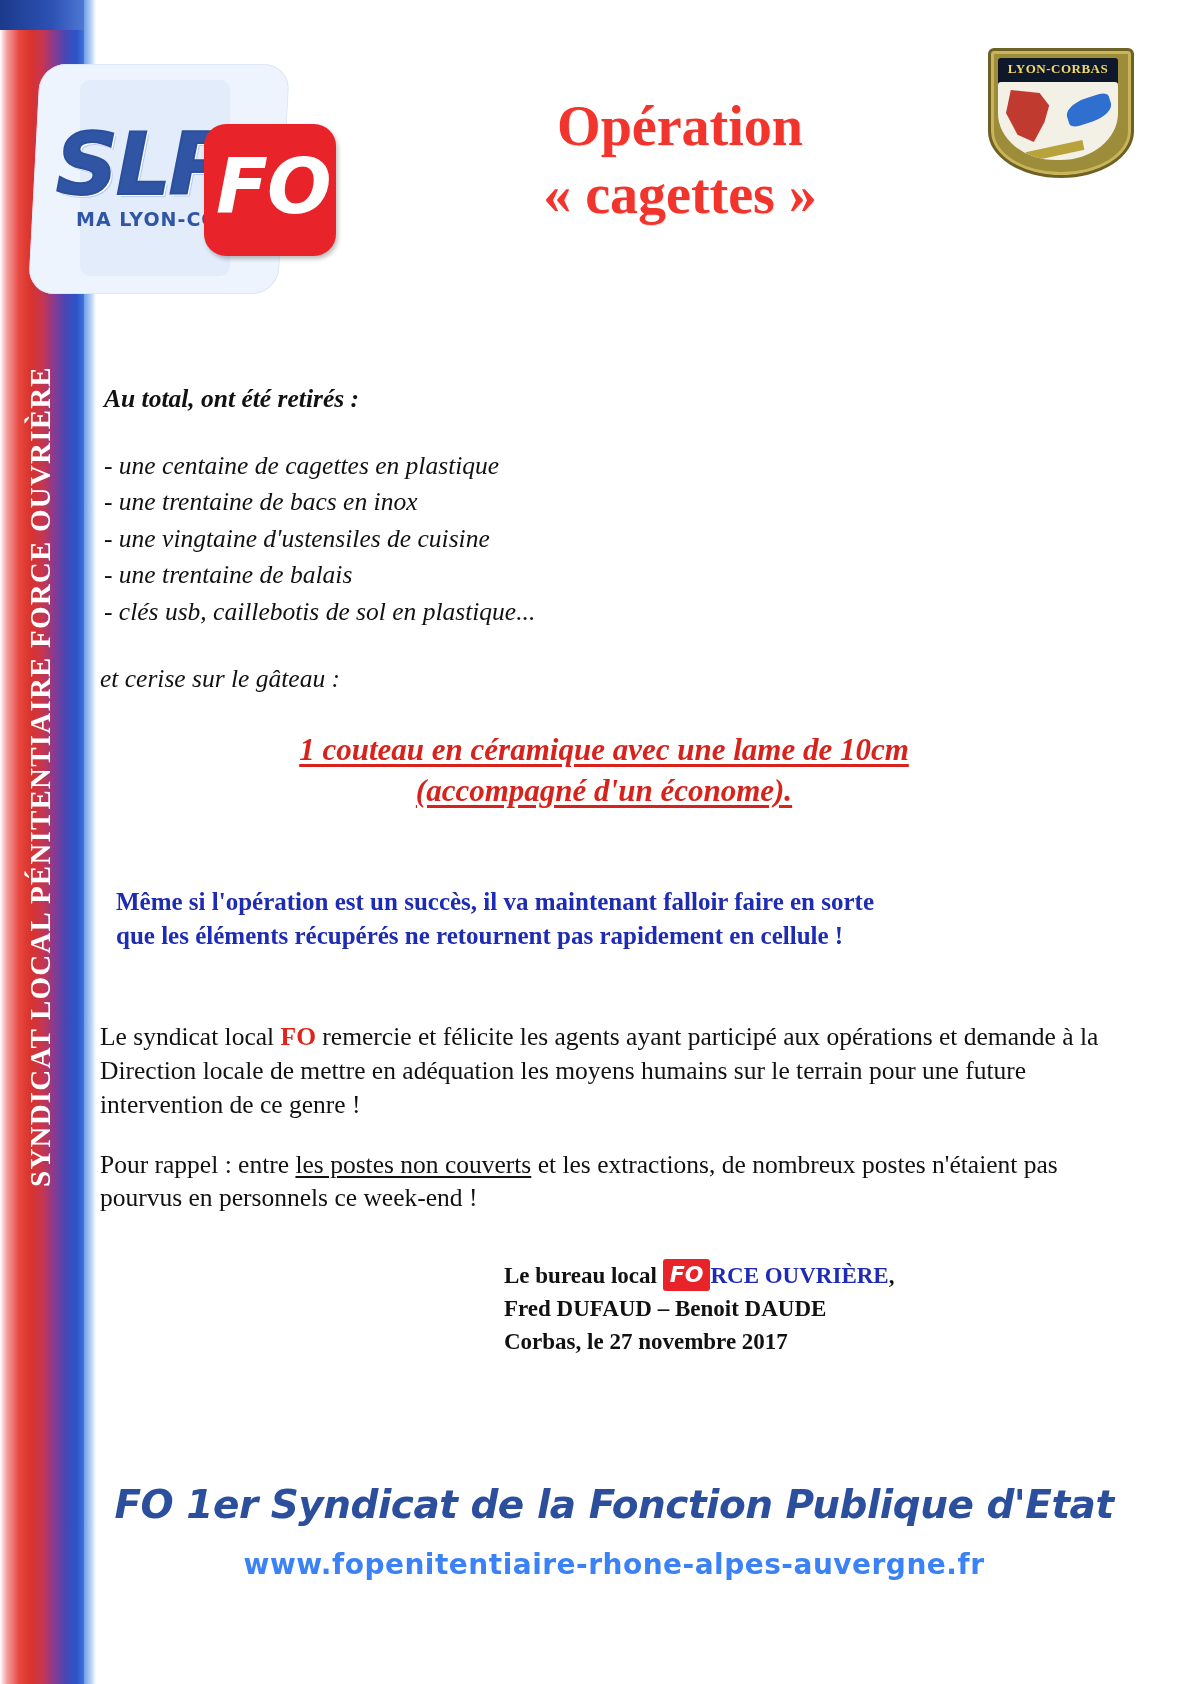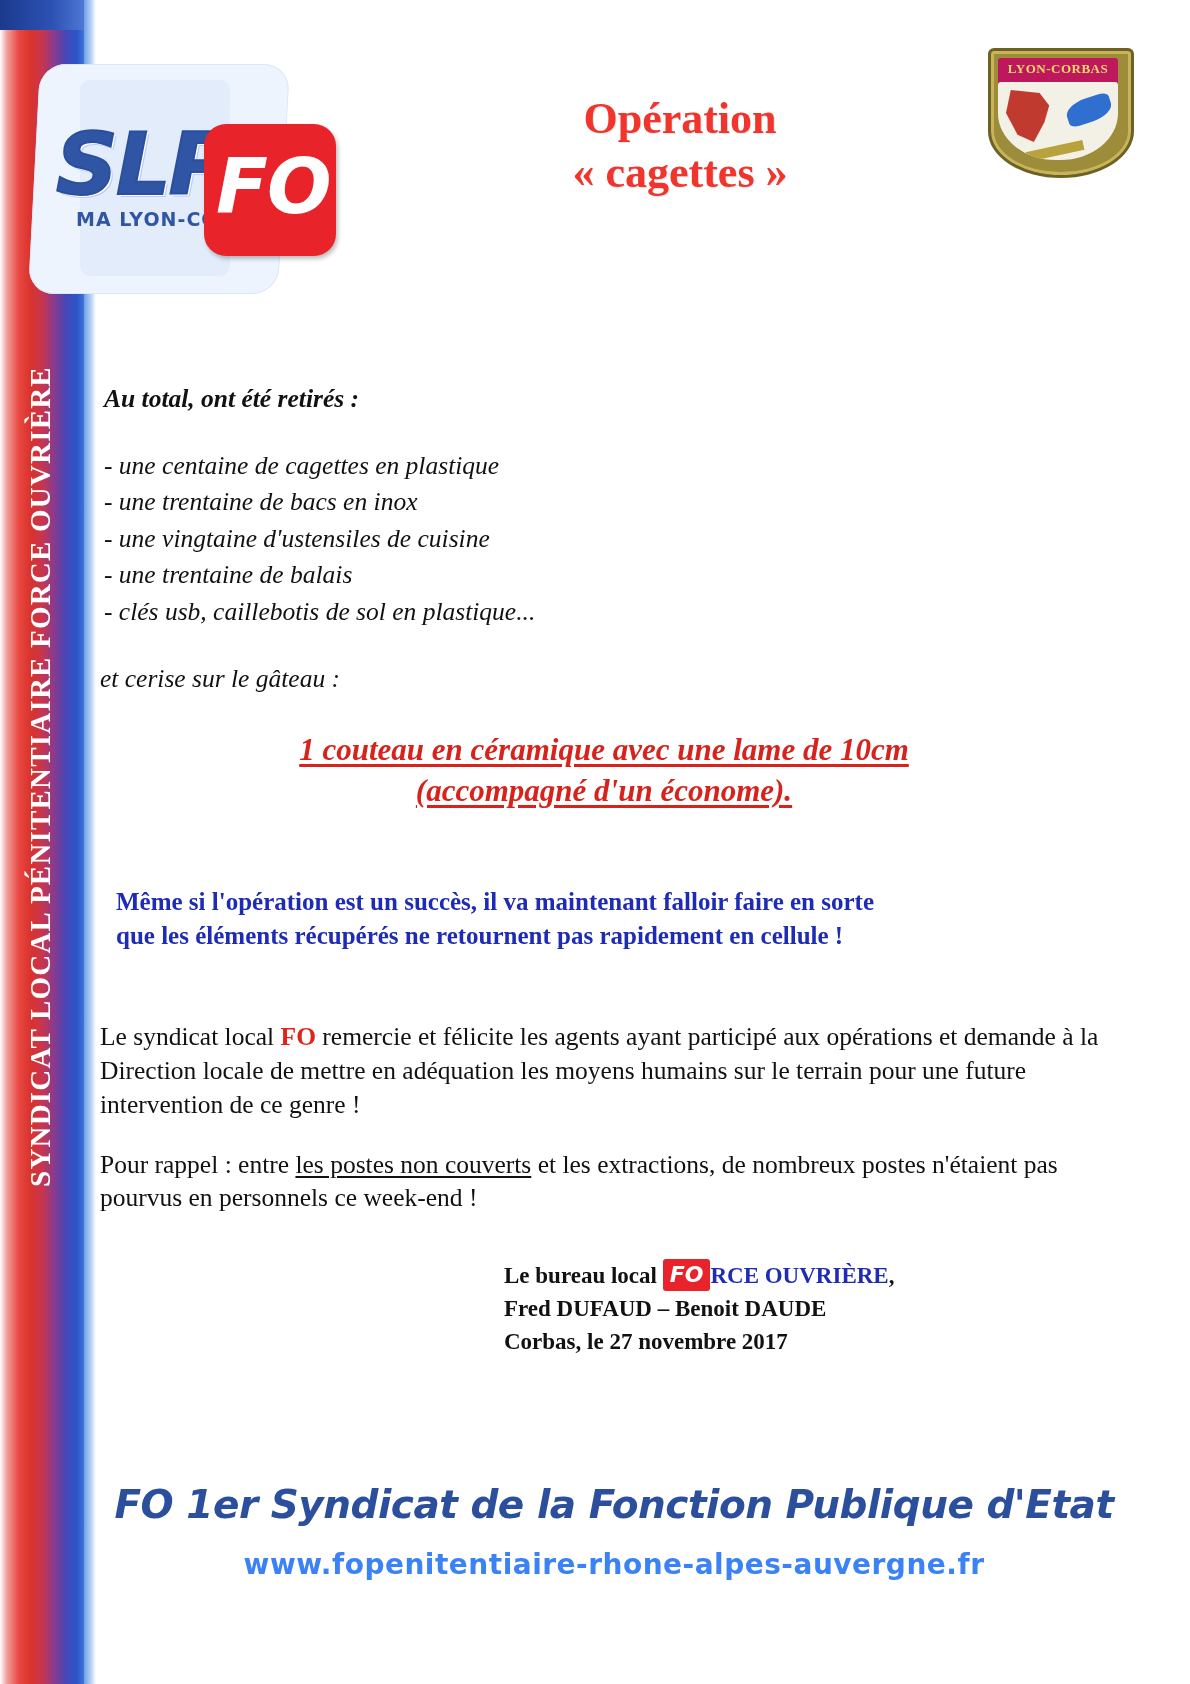--- a/index.html
+++ b/index.html
@@ -145,21 +145,21 @@
     width: 140px; height: 124px;
     background: #9d8d3a;
     border: 3px solid #6d6226;
     border-radius: 6px 6px 50% 50% / 6px 6px 36% 36%;
     box-shadow: inset 0 0 0 3px #c9b45a;
   }
   .crest-band {
     position: absolute;
     left: 10px; top: 10px;
     width: 120px; height: 38px;
-    background: #be185d;
+    background: #0f172a;
     color: #f2d96b;
     font-family: "Liberation Serif", serif;
     font-size: 13px;
     font-weight: bold;
     letter-spacing: 0.5px;
     text-align: center;
     line-height: 22px;
     border-radius: 3px;
   }
   .crest-body {
@@ -196,21 +196,21 @@
   
   .title {
     position: absolute;
     left: 380px;
     top: 92px;
     width: 600px;
     text-align: center;
     color: #f1342c;
     font-family: "Liberation Serif", serif;
     font-weight: bold;
-    font-size: 44px;
+    font-size: 56px;
     line-height: 1.22;
     text-shadow: 1px 1px 0 rgba(0,0,0,0.10);
   }
 
   
   .content {
     position: absolute;
     left: 104px;
     top: 340px;
     width: 1000px;

